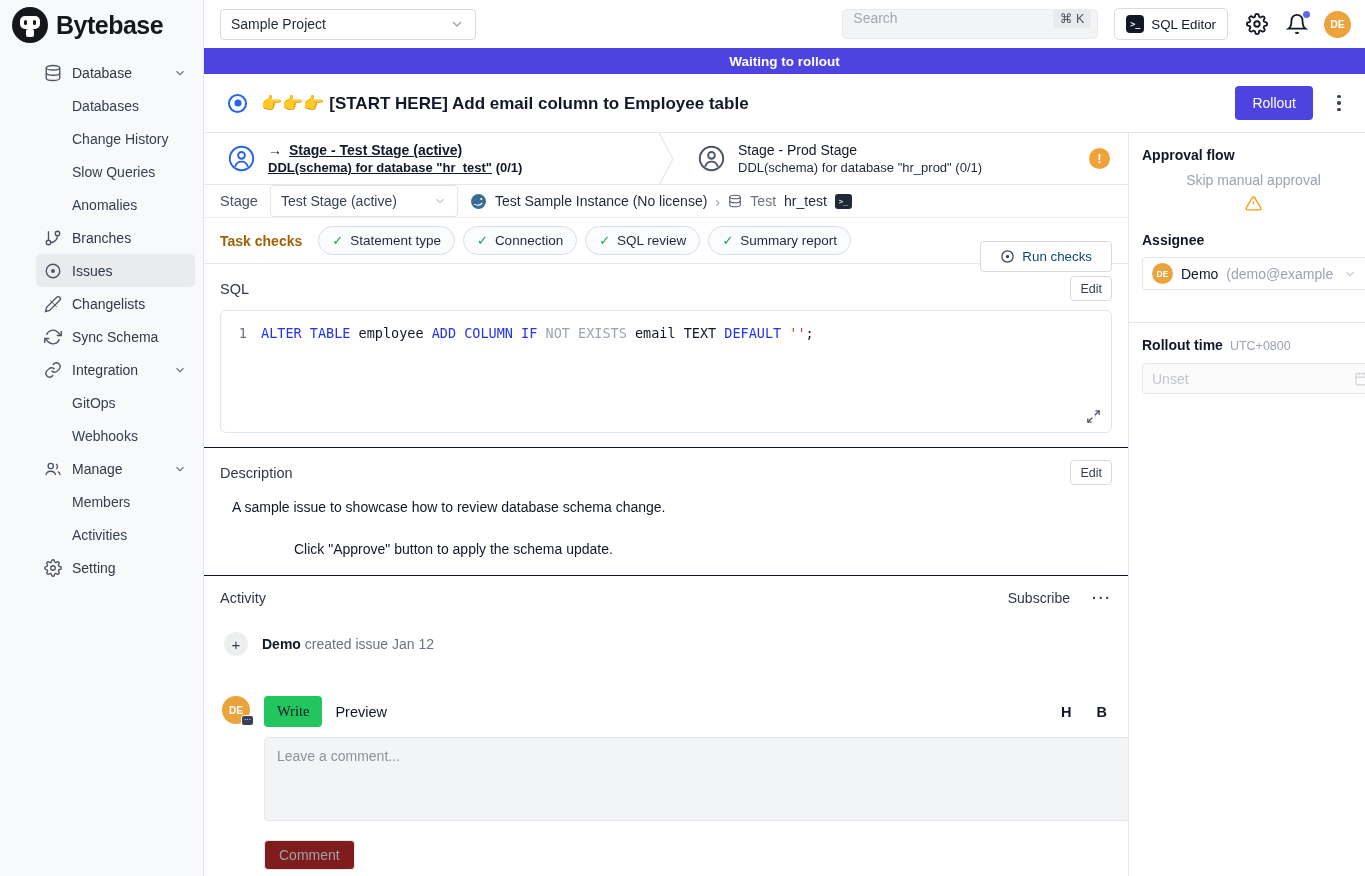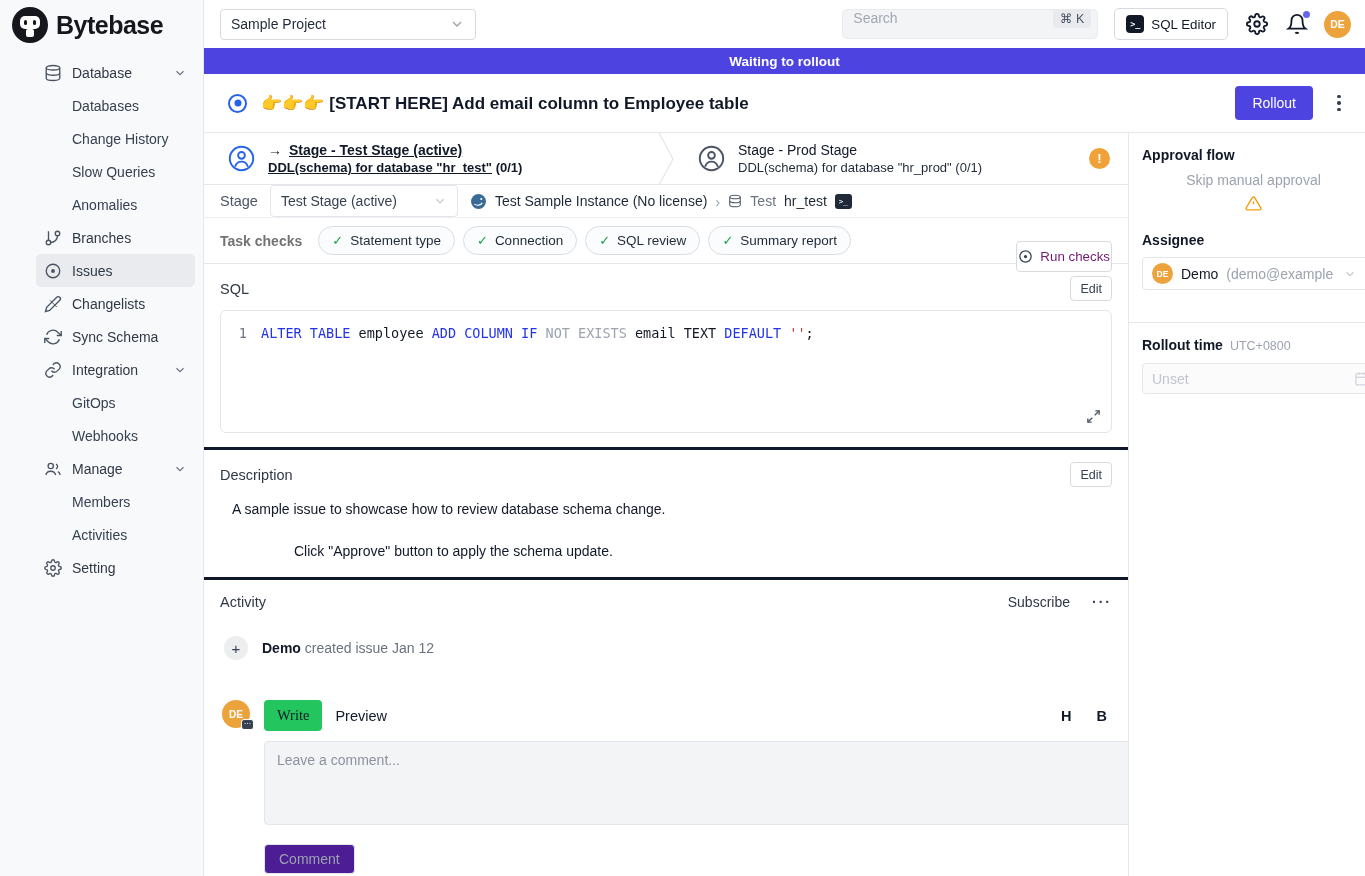--- a/index.html
+++ b/index.html
@@ -76,27 +76,27 @@
   .stage-select { width:188px; height:32px; border:1px solid #e2e5e9; border-radius:4px; display:flex; align-items:center; padding:0 10px; color:#374151; cursor:pointer; }
   .stage-select .chev { margin-left:auto; color:#c3c8cf; }
   .crumb { display:flex; align-items:center; gap:8px; }
   .crumb .gt { color:#9ca3af; font-size:15px; }
   .crumb .ic { display:flex; color:#4b5563; }
   .crumb a { color:#1f2937; text-decoration:none; font-weight:500; cursor:pointer; }
   .crumb .envname { color:#6b7280; font-weight:400; }
   .term-badge { width:17px; height:15px; background:#1f2937; border-radius:3px; color:#fff; font-family:"DejaVu Sans Mono",monospace; font-size:7.5px; display:flex; align-items:center; justify-content:center; cursor:pointer; }
 
   .checks-row { height:46px; display:flex; align-items:center; padding:0 16px; border-bottom:1px solid #e5e7eb; gap:8px; }
-  .checks-label { font-weight:600; color:#737373; margin-right:8px; font-size:14px; }
+  .checks-label { font-weight:600; color:#a16207; margin-right:8px; font-size:14px; }
   .pill { height:29px; border:1px solid #d9dde2; border-radius:15px; background:#fbfcfd; display:flex; align-items:center; gap:7px; padding:0 13px; font-size:13.5px; color:#1f2937; cursor:pointer; }
   .pill .ck { color:#16a34a; font-weight:700; font-size:13px; }
-  .run-btn { margin-left:auto; height:31px; border:1px solid #d7dbe0; border-radius:4px; background:#fff; display:flex; align-items:center; gap:7px; padding:0 1px; color:#701a75; cursor:pointer;margin-top:31px; }
+  .run-btn { margin-left:auto; height:31px; border:1px solid #d7dbe0; border-radius:4px; background:#fff; display:flex; align-items:center; gap:7px; padding:0 19px; color:#0c4a6e; cursor:pointer;margin-top:31px; }
   .run-btn svg { width:15px; height:15px; color:#374151; }
 
-  .section { padding:12px 16px 14px 16px; border-bottom:3px solid #0f172a; }
+  .section { padding:12px 16px 14px 16px; border-bottom:1px solid #0f172a; }
   .sec-head { display:flex; align-items:center; }
   .sec-title { font-weight:500; color:#303846; font-size:14.5px; }
   .edit-btn { margin-left:auto; height:25px; border:1px solid #d7dbe0; border-radius:4px; background:#fff; padding:0 9px; font-size:12.5px; color:#374151; cursor:pointer; }
 
   .sql-box { margin-top:9px; border:1px solid #e2e5e9; border-radius:6px; height:123px; position:relative; padding:12px 12px 0 0; background:#fff; }
   .sql-line { display:flex; font-family:"DejaVu Sans Mono",monospace; font-size:13.5px; line-height:20px; }
   .sql-ln { width:40px; text-align:right; padding-right:14px; color:#6b7280; }
   .sql-code span { white-space:pre; color:#111827; }
   .sql-code .kw { color:#2433ec; }
   .sql-code .muted { color:#9ca3af; }
@@ -125,21 +125,21 @@
   .c-avatar .bubble:after { content:"···"; color:#fff; font-size:7px; line-height:8px; display:block; text-align:center; letter-spacing:0; }
   .c-editor { flex:1; }
   .c-tabs { display:flex; align-items:center; }
   .c-tab { padding:7px 13px; border-radius:4px; color:#111827; cursor:pointer; font-size:14.5px; }
   .c-tab.active { background:#22c55e;font-family:Liberation Serif, serif; }
   .c-tools { margin-left:auto; display:flex; align-items:center; gap:25px; color:#111827; }
   .c-tools .t { font-weight:700; font-size:14.5px; cursor:pointer; }
   .c-tools svg { width:16px; height:16px; cursor:pointer; }
   .c-textarea { margin-top:10px; width:958px; height:84px; background:#f3f4f6; border:1px solid #e3e6ea; border-radius:4px; padding:10px 12px; font:inherit; color:#374151; resize:none; outline:none; }
   .c-textarea::placeholder { color:#8b929e; }
-  .comment-btn { margin-top:16px; height:30px; border:1px solid #e2e5e9; border-radius:4px; background:#4c1d95; padding:0 14px; color:#9ca3af; font-size:14px; cursor:pointer; }
+  .comment-btn { margin-top:16px; height:30px; border:1px solid #e2e5e9; border-radius:4px; background:#7f1d1d; padding:0 14px; color:#9ca3af; font-size:14px; cursor:pointer; }
 
   
   .right-panel { flex:1; border-left:1px solid #e5e7eb; display:flex; flex-direction:column; overflow:hidden; }
   .rp-pad { padding:14px 0 16px 13px; }
   .rp-h { font-weight:700; color:#111827; font-size:14px; }
   .rp-skip { margin-top:9px; color:#9ca3af; display:flex; align-items:center; gap:7px;flex-direction:column; }
   .rp-skip svg { width:17px; height:17px; color:#f59e0b; }
   .rp-assignee-h { margin-top:20px; }
   .assignee-select { margin-top:9px; margin-right:-14px; height:33px; border:1px solid #e2e5e9; border-radius:4px; display:flex; align-items:center; gap:8px; padding:0 9px; cursor:pointer; background:#fff; }
   .assignee-select .av { width:21px; height:21px; border-radius:50%; background:#eca33c; color:#fff; font-size:8.5px; font-weight:700; display:flex; align-items:center; justify-content:center; flex:0 0 21px; }

